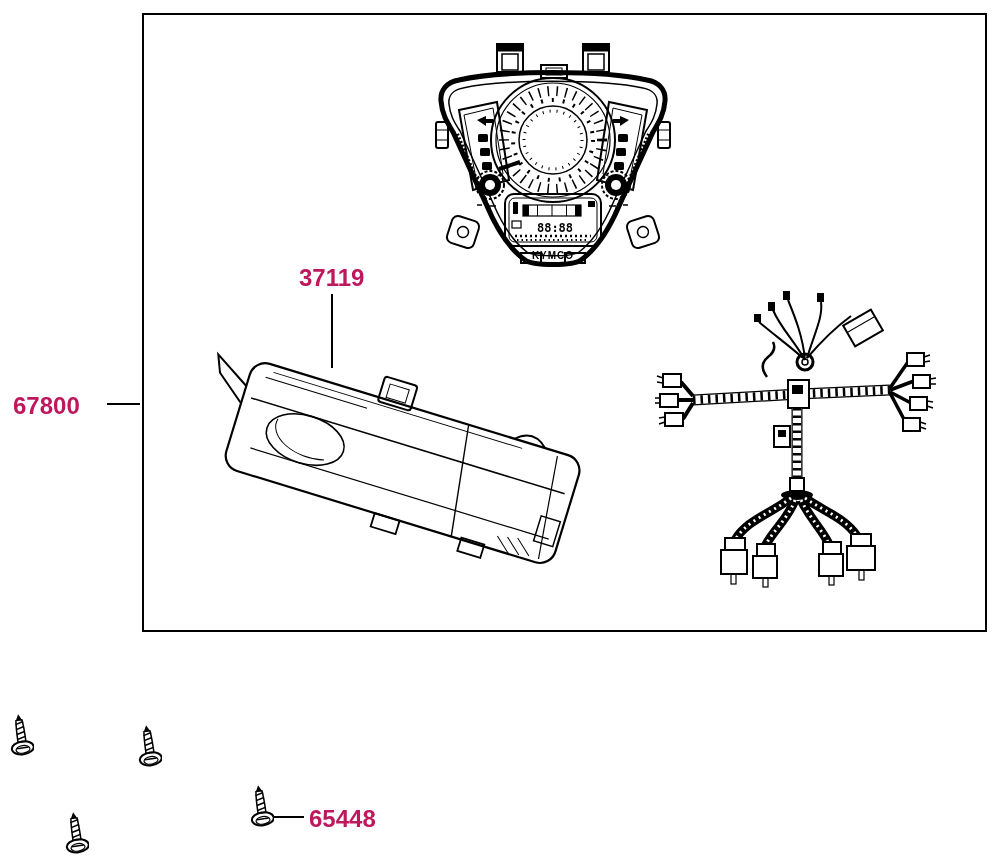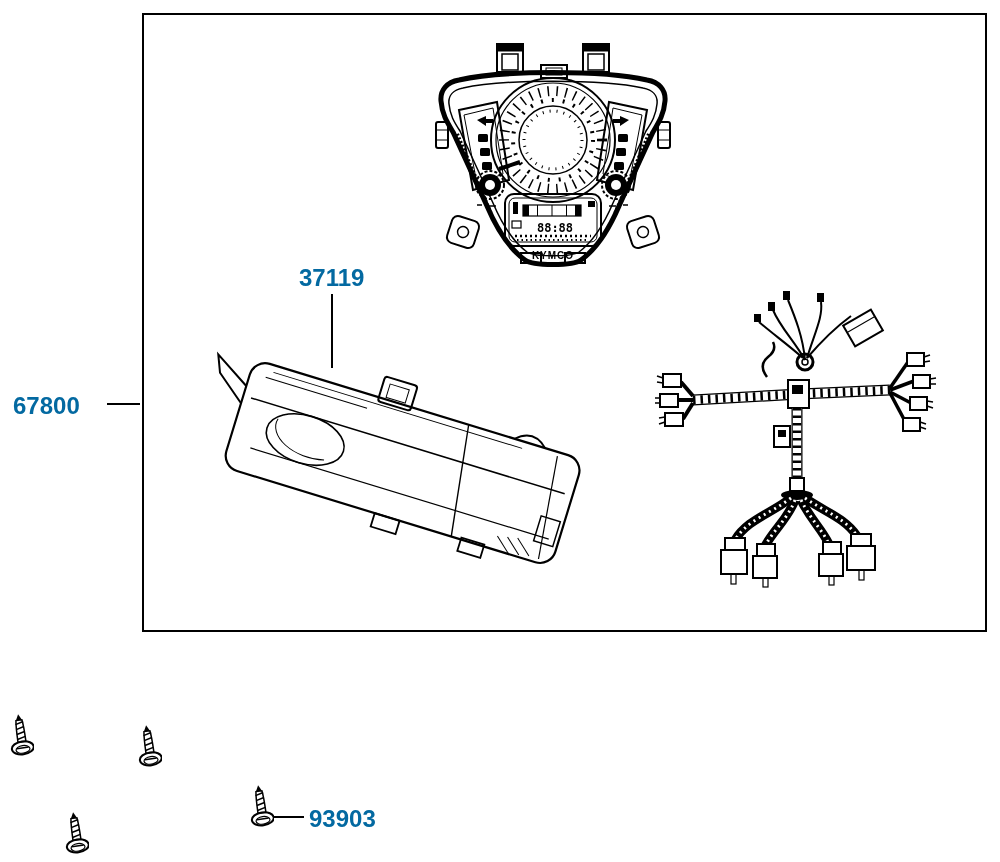--- a/index.html
+++ b/index.html
@@ -1,40 +1,40 @@
 <!DOCTYPE html>
 <html><head>
 <meta charset="utf-8">
 <style>
   html,body{margin:0;padding:0;background:#ffffff;}
   #page{position:relative;width:1000px;height:862px;background:#ffffff;
         font-family:"Liberation Sans",sans-serif;overflow:hidden;}
   .border-box{position:absolute;left:142px;top:13px;width:841px;height:615px;
         border:2px solid #000;background:#fff;}
-  .part-label{position:absolute;font-weight:bold;font-size:24px;color:#0369a1;
+  .part-label{position:absolute;font-weight:bold;font-size:24px;color:#be185d;
         letter-spacing:0px;white-space:nowrap;}
   .leader-h{position:absolute;height:2px;background:#000;}
   .leader-v{position:absolute;width:2px;background:#000;}
   .drawing{position:absolute;}
   svg{display:block;}
 </style>
 </head>
 <body>
 
 <div id="page">
 
   <div class="border-box"></div>
 
   <div class="part-label" style="left:13px;top:392px;">67800</div>
   <div class="leader-h" style="left:107px;top:403px;width:33px;"></div>
 
   <div class="part-label" style="left:299px;top:264px;">37119</div>
   <div class="leader-v" style="left:331px;top:294px;height:74px;"></div>
 
-  <div class="part-label" style="left:309px;top:805px;">93903</div>
+  <div class="part-label" style="left:309px;top:805px;">65448</div>
   <div class="leader-h" style="left:273px;top:816px;width:31px;"></div>
 
   <svg class="drawing" style="left:433px;top:38px;" width="240" height="235" viewBox="0 0 240 235">
     <g stroke="#000" fill="none">
 
       <g>
         <rect x="64" y="6" width="26" height="28" stroke-width="2"></rect>
         <rect x="64" y="6" width="26" height="7" fill="#000"></rect>
         <rect x="69" y="16" width="16" height="16" stroke-width="1.5"></rect>
       </g>

